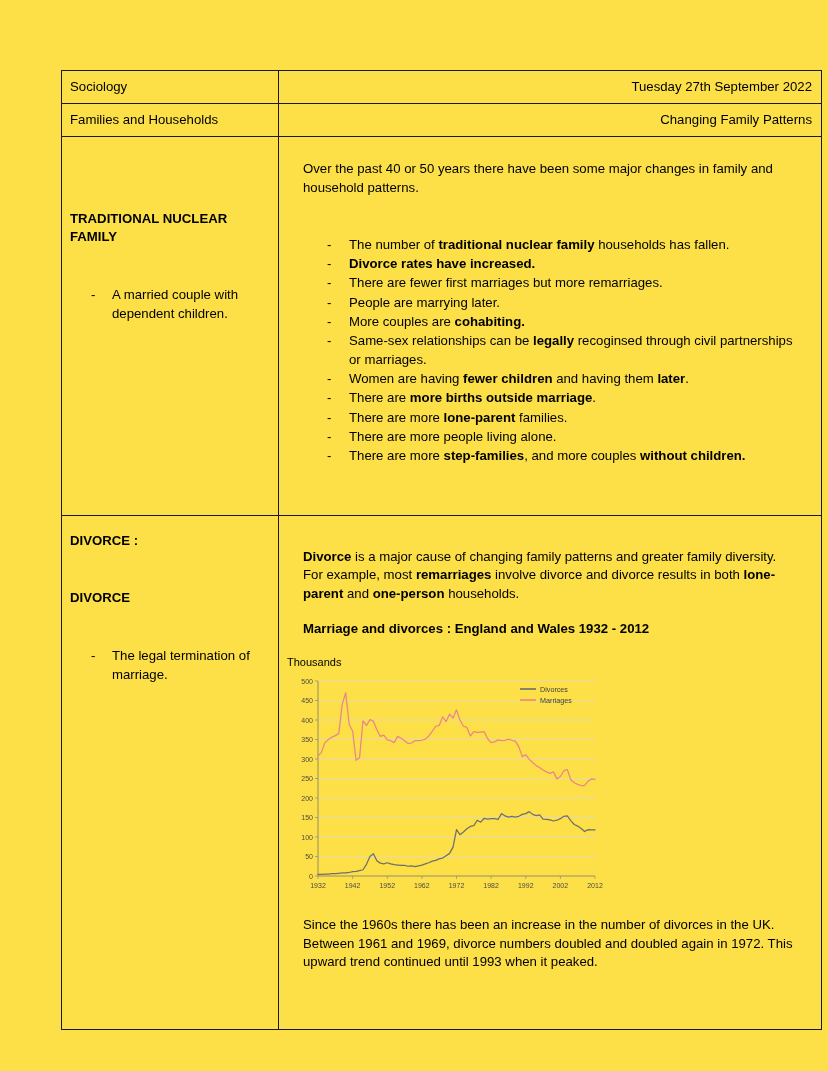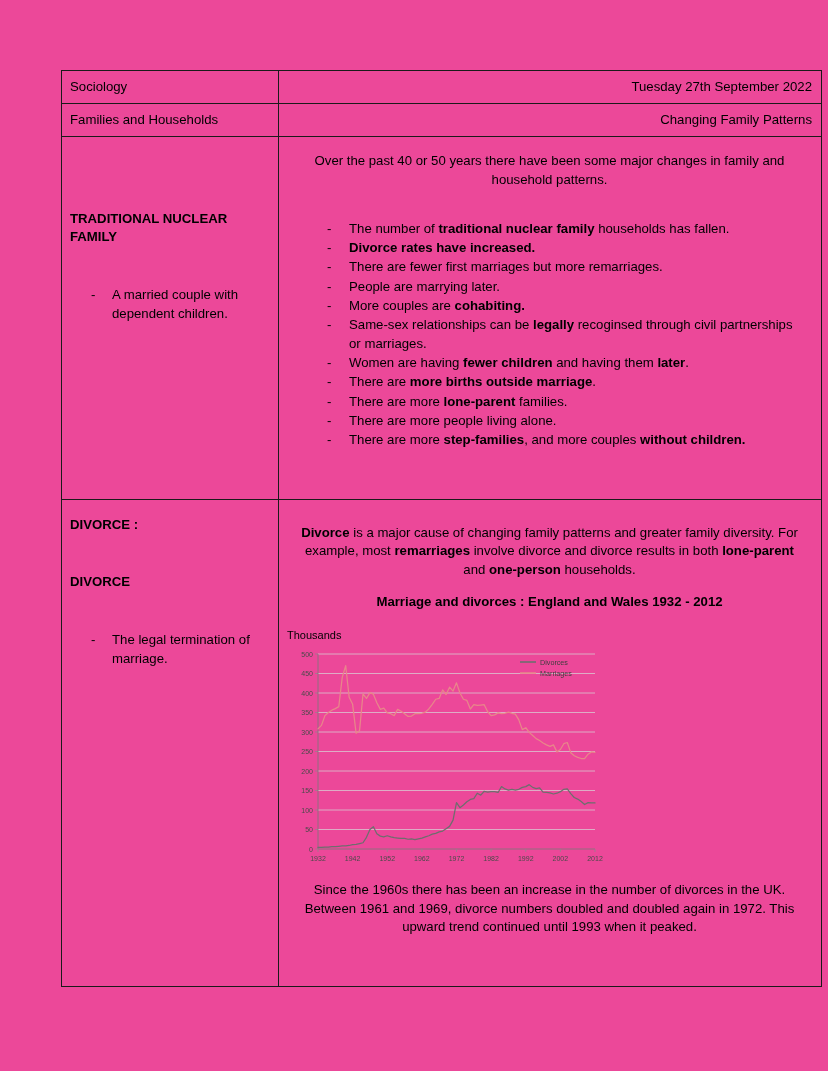--- a/index.html
+++ b/index.html
@@ -12,21 +12,21 @@
     font-family: "Liberation Sans", sans-serif;
     color: #000000;
     position: relative;
     overflow: hidden;
   }
 
   .page {
     position: absolute;
     left: 0; top: 0;
     width: 828px; height: 1071px;
-    background: #ec4899;
+    background: #fde047;
   }
 
   table.notes {
     position: absolute;
     left: 61px; top: 70px;
     width: 710px;
     border-collapse: collapse;
     table-layout: fixed;
   }
   table.notes td {
@@ -80,21 +80,21 @@
     line-height: 1.42;
     margin-top: 40px;
   }
   ul.dash-left > li::before {
     content: "-";
     position: absolute;
     left: 21px;
     top: 0;
   }
 
-  p.para { margin: 8px; line-height: 1.42; text-align: center; }
+  p.para { margin: 16px; line-height: 1.42; }
   p.para + p.para { margin-top: 13px; }
 
   .chart-caption { margin-top: 14px; font-weight: bold; }
   .chart-units { margin-top: 16px; font-size: 11px; }
 
   
   .chart-wrap {
     position: relative;
     width: 315px;
     height: 225px;

